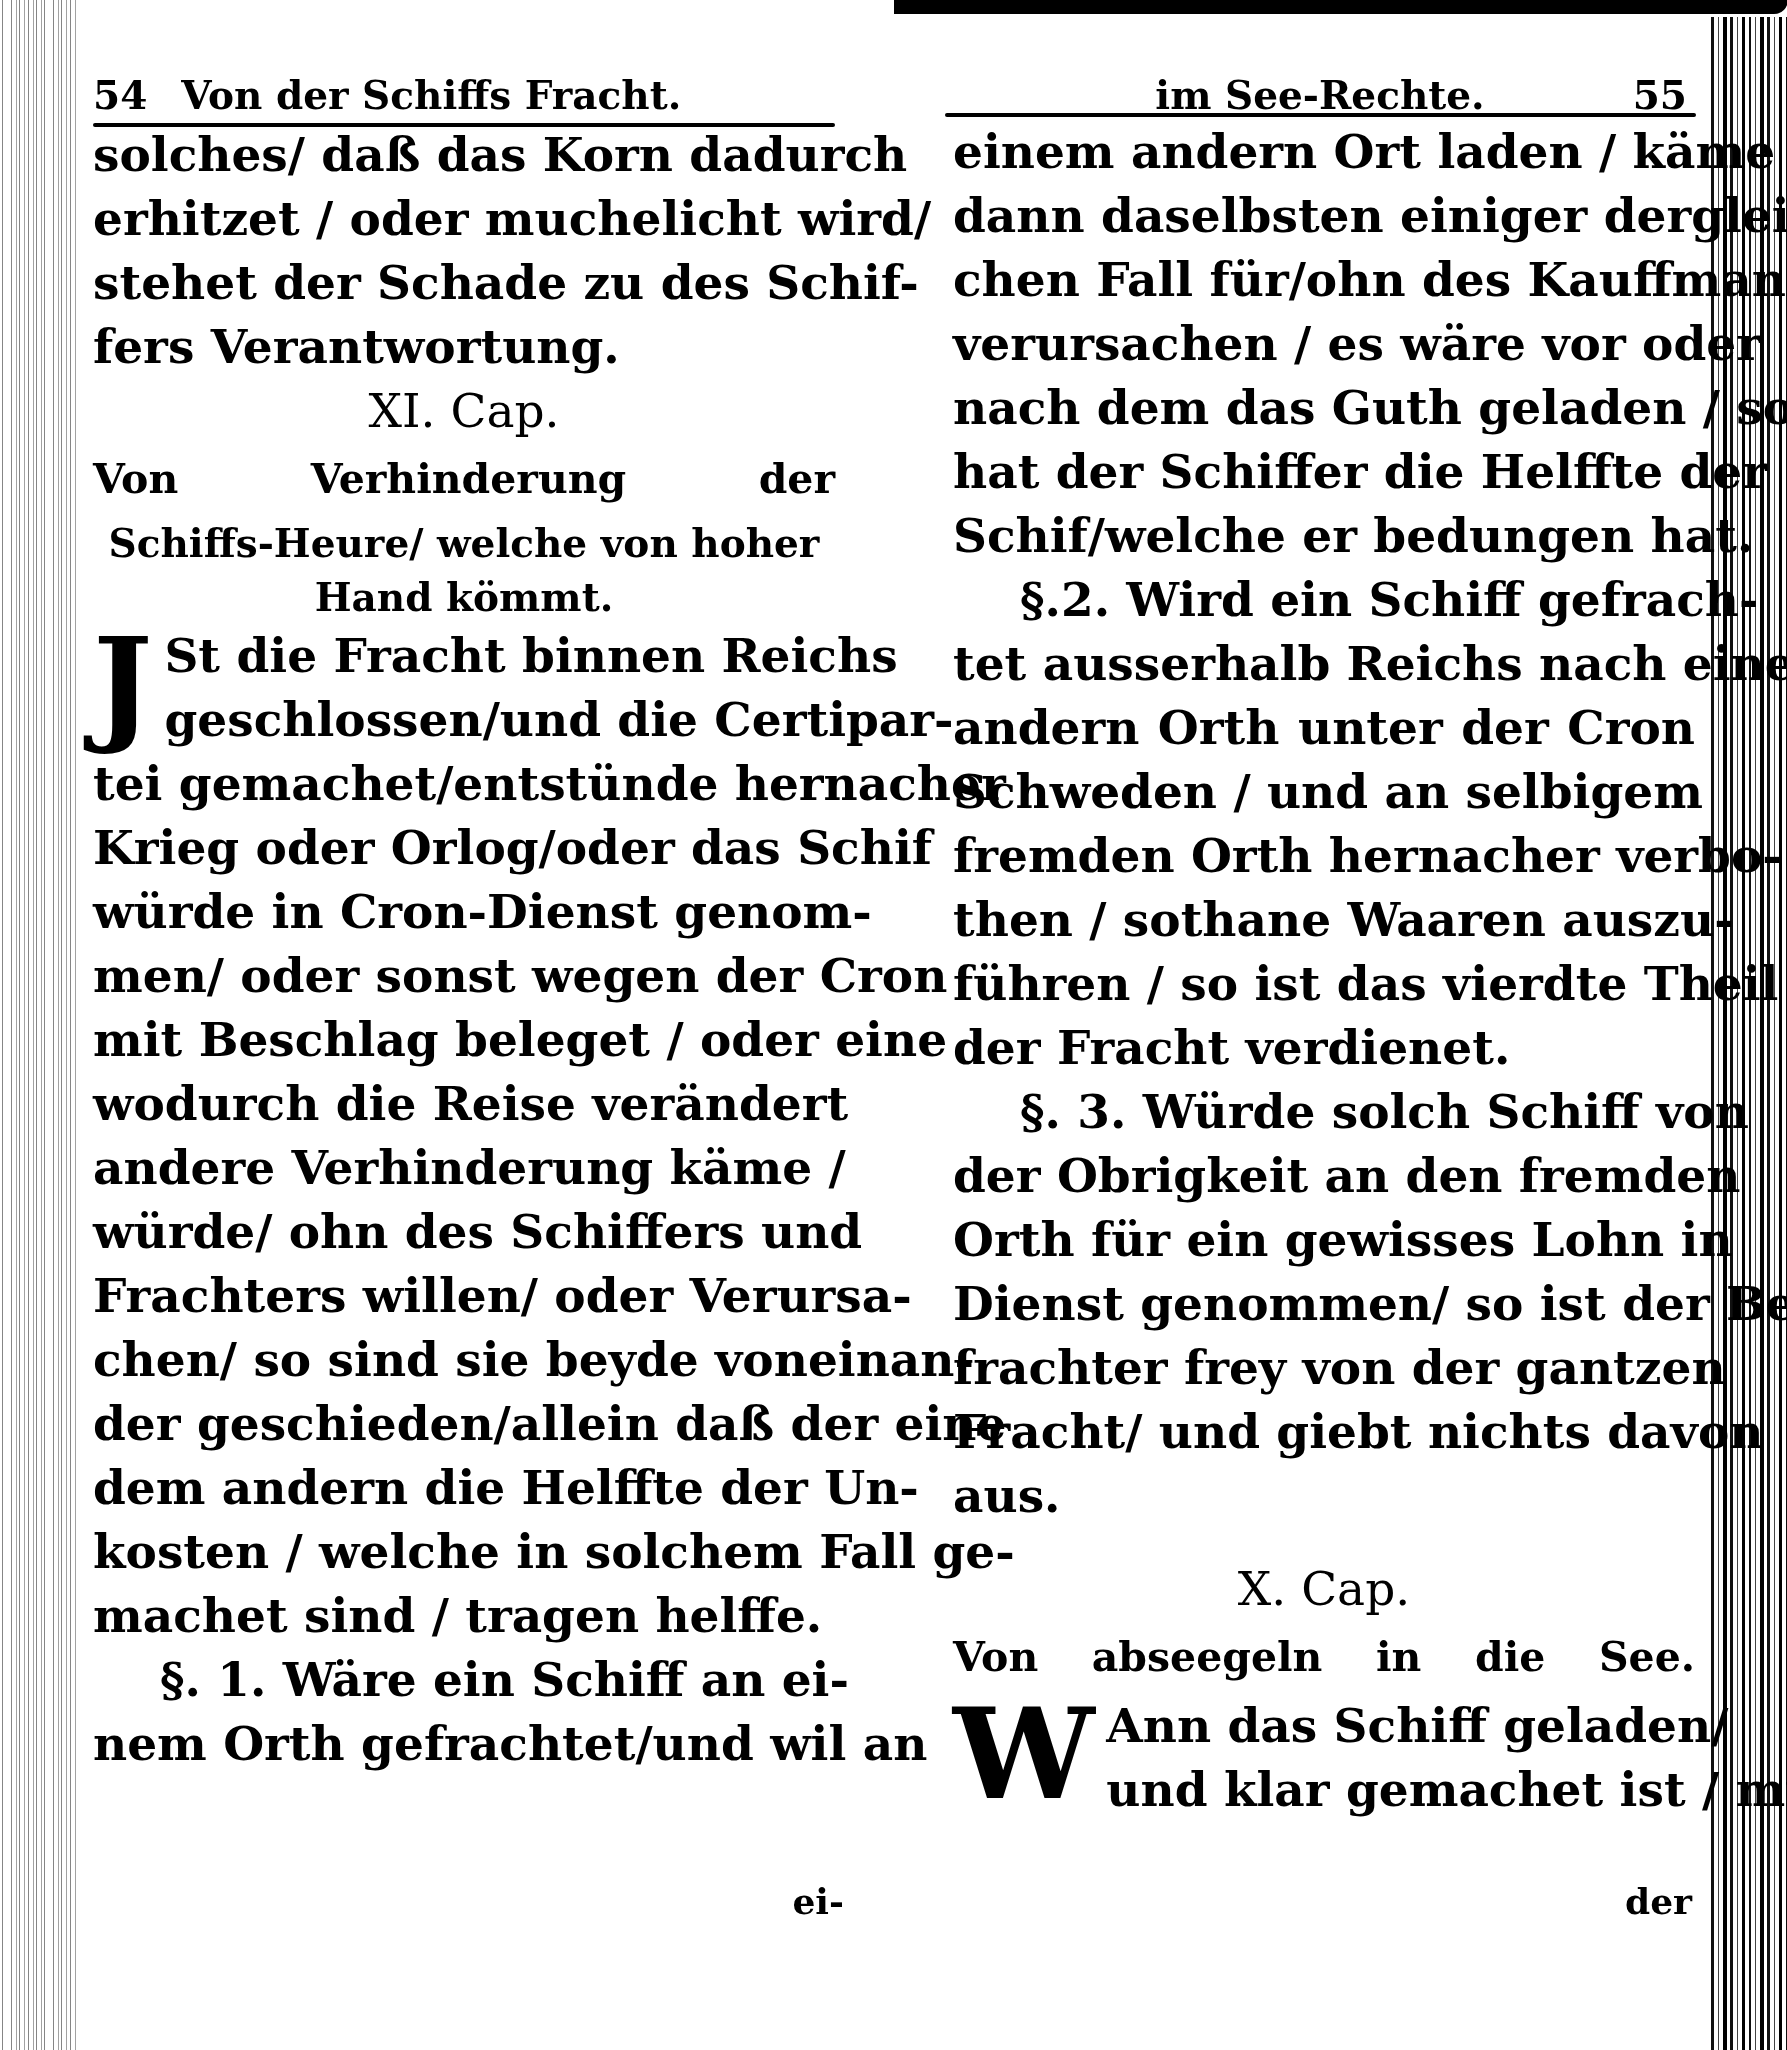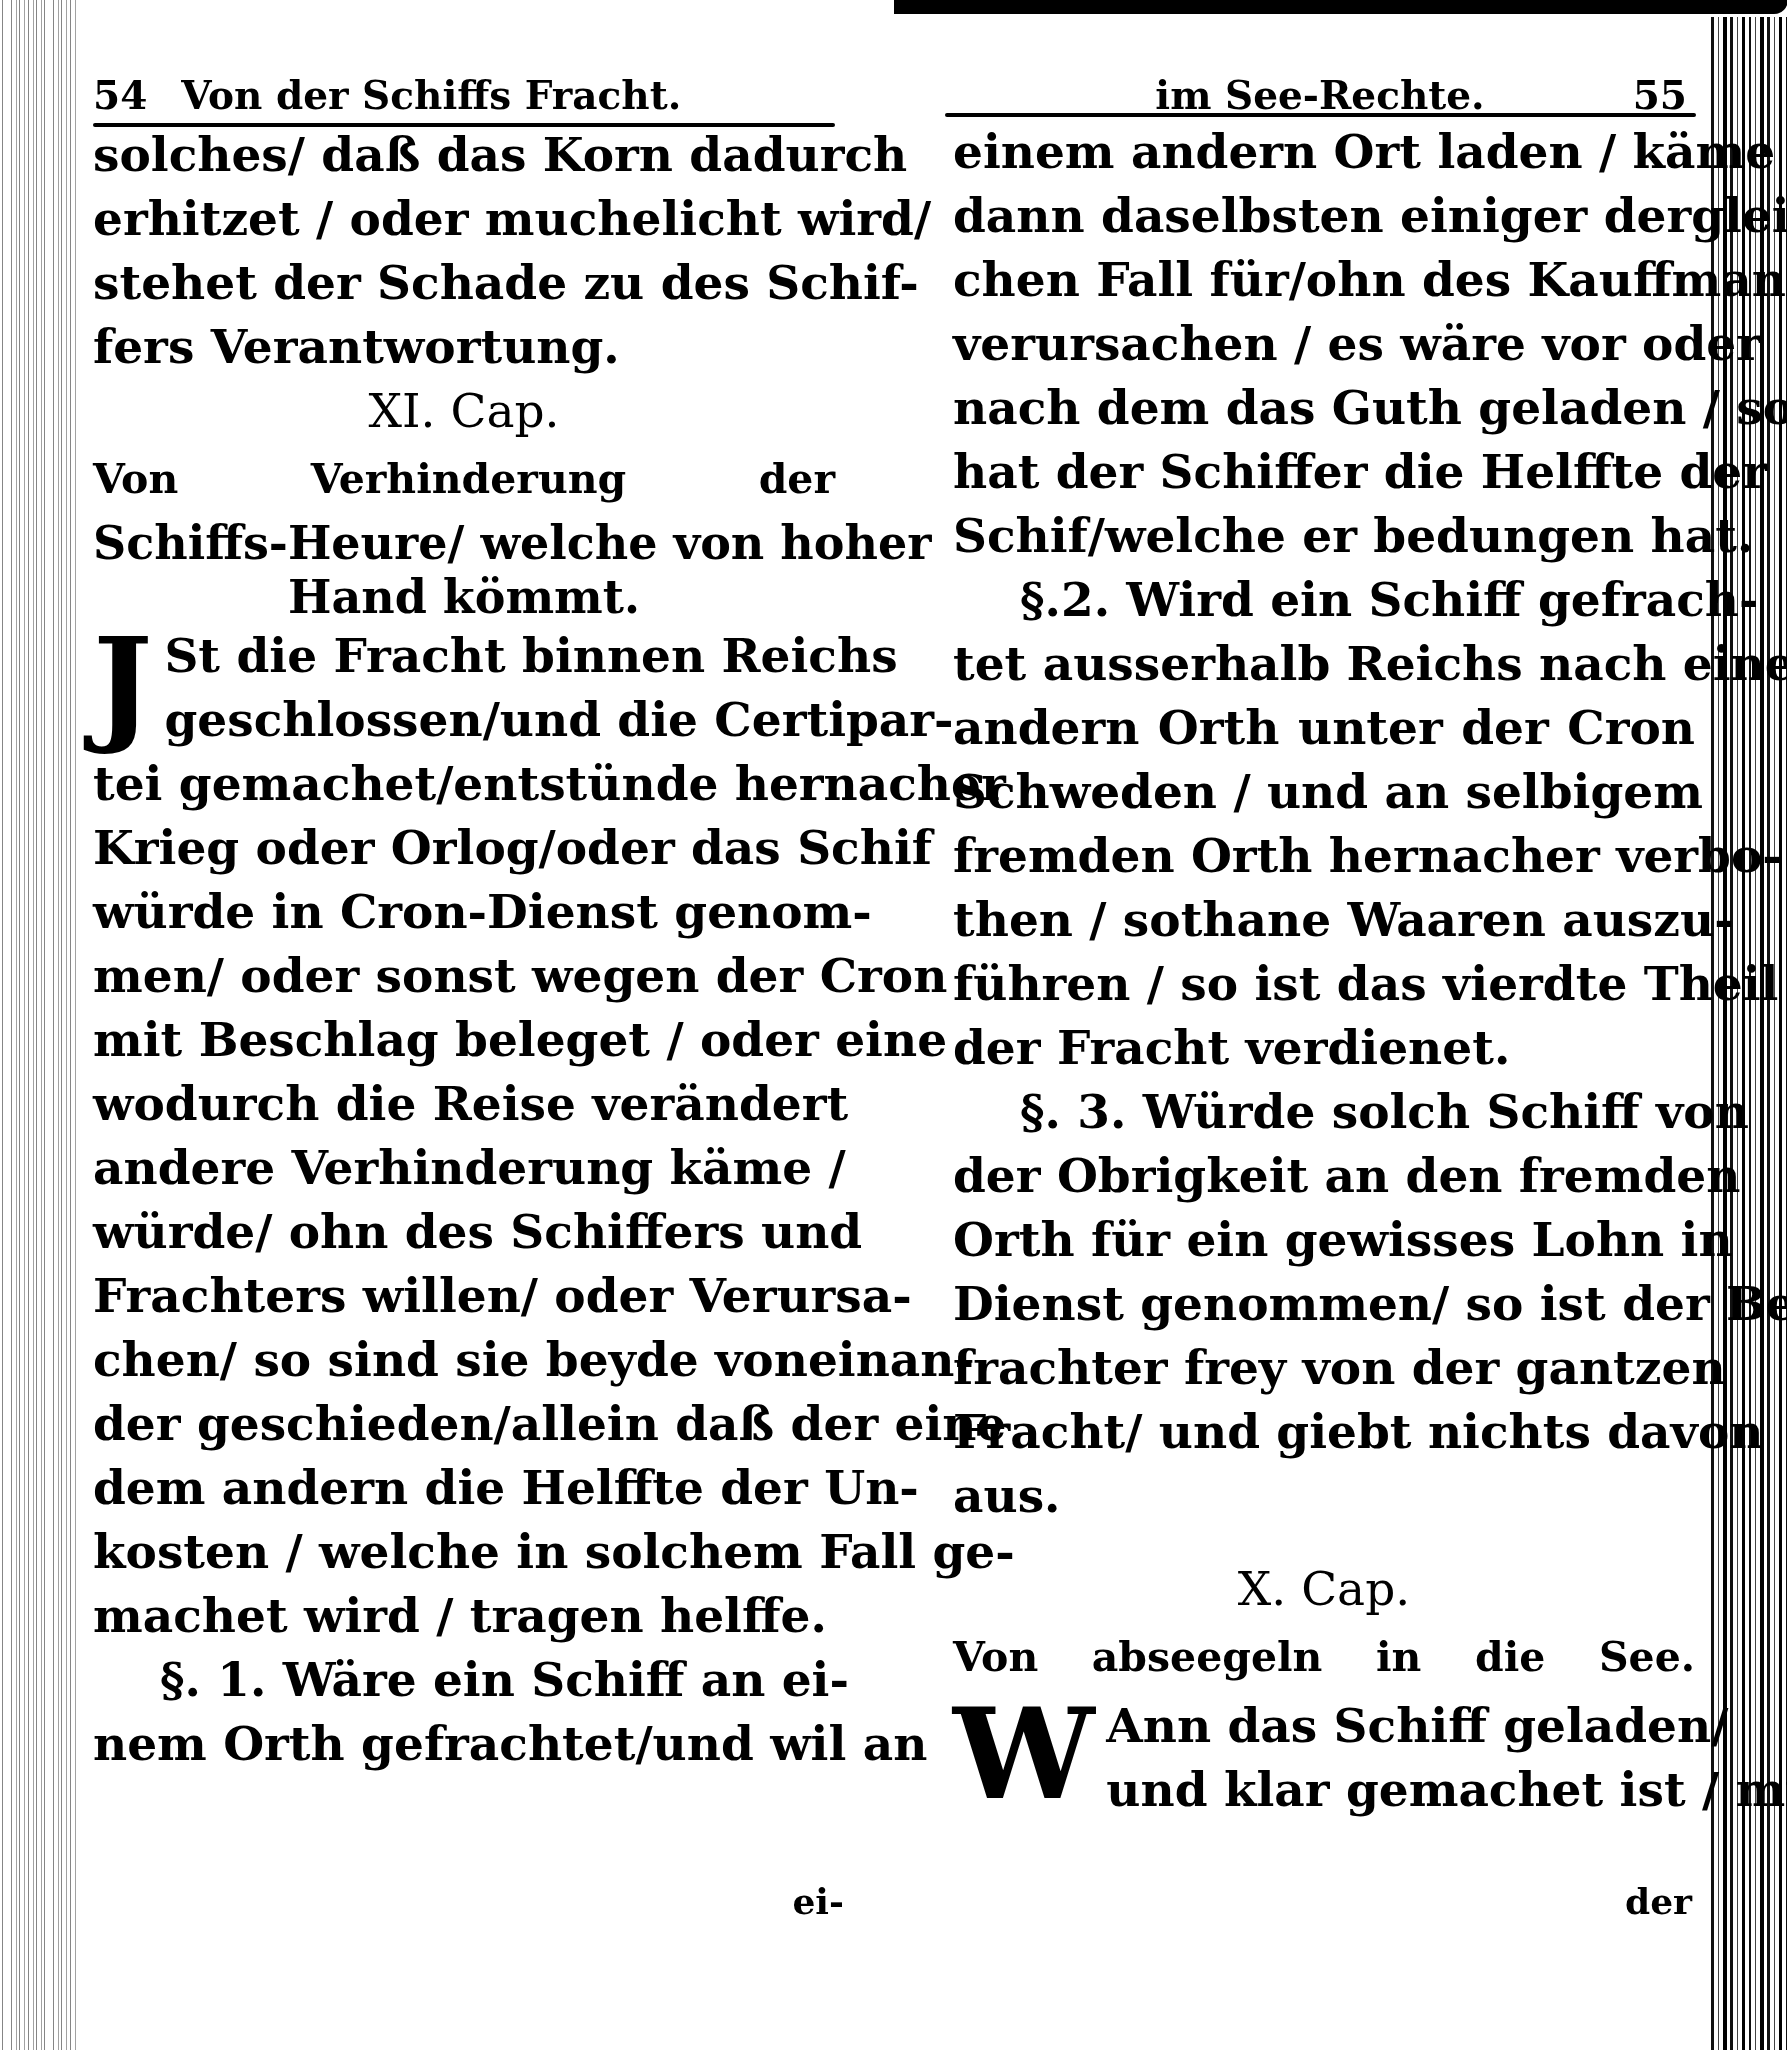--- a/index.html
+++ b/index.html
@@ -43,21 +43,21 @@
     position: absolute; top: 123px; left: 0; width: 742px;
     font-family: "DejaVu Serif", serif; font-weight: bold;
     font-size: 47px; line-height: 64px;
   }
   .page-right .body-text { top: 120px; }
   .line { white-space: nowrap; display: block; text-align: justify; text-align-last: justify; }
   .line.last { text-align-last: left; }
   .line.indent { padding-left: 67px; }
   .cap-title { font-weight: normal; font-size: 47px; text-align: center; text-align-last: center; }
   .chapter-head-big { font-size: 41px; line-height: 73px; }
-  .chapter-head-small { font-size: 46px; line-height: 54px; text-align: center; text-align-last: center; }
+  .chapter-head-small { font-size: 39px; line-height: 54px; text-align: center; text-align-last: center; }
   .dropcap {
     float: left; font-size: 126px; line-height: 110px; margin: 5px 11.8px 0 0; font-weight: bold;
   }
   .catchword { position: absolute; right: 0; font-family: "DejaVu Serif", serif; font-weight: bold; font-size: 36px; margin-top: 12px; }
   .page-left .catchword { top: 1868px; right: 0; }
   .page-right .catchword { top: 1868px; right: 12px; }
   .spacer { display: block; height: 29px; }
 </style>
 </head>
 <body>
@@ -95,21 +95,21 @@
     <span class="line">men/ oder sonst wegen der Cron</span>
     <span class="line">mit Beschlag beleget / oder eine</span>
     <span class="line">wodurch die Reise verändert</span>
     <span class="line">andere Verhinderung käme /</span>
     <span class="line">würde/ ohn des Schiffers und</span>
     <span class="line">Frachters willen/ oder Verursa-</span>
     <span class="line">chen/ so sind sie beyde voneinan-</span>
     <span class="line">der geschieden/allein daß der eine</span>
     <span class="line">dem andern die Helffte der Un-</span>
     <span class="line">kosten / welche in solchem Fall ge-</span>
-    <span class="line last">machet wird / tragen helffe.</span>
+    <span class="line last">machet sind / tragen helffe.</span>
     <span class="line indent">§. 1. Wäre ein Schiff an ei-</span>
     <span class="line">nem Orth gefrachtet/und wil an</span>
   </div>
   <span class="catchword">ei-</span>
 </div>
 
 <div class="page page-right">
   <div class="running-head">
     <span>im See-Rechte.</span>
     <span class="pnum">55</span>

